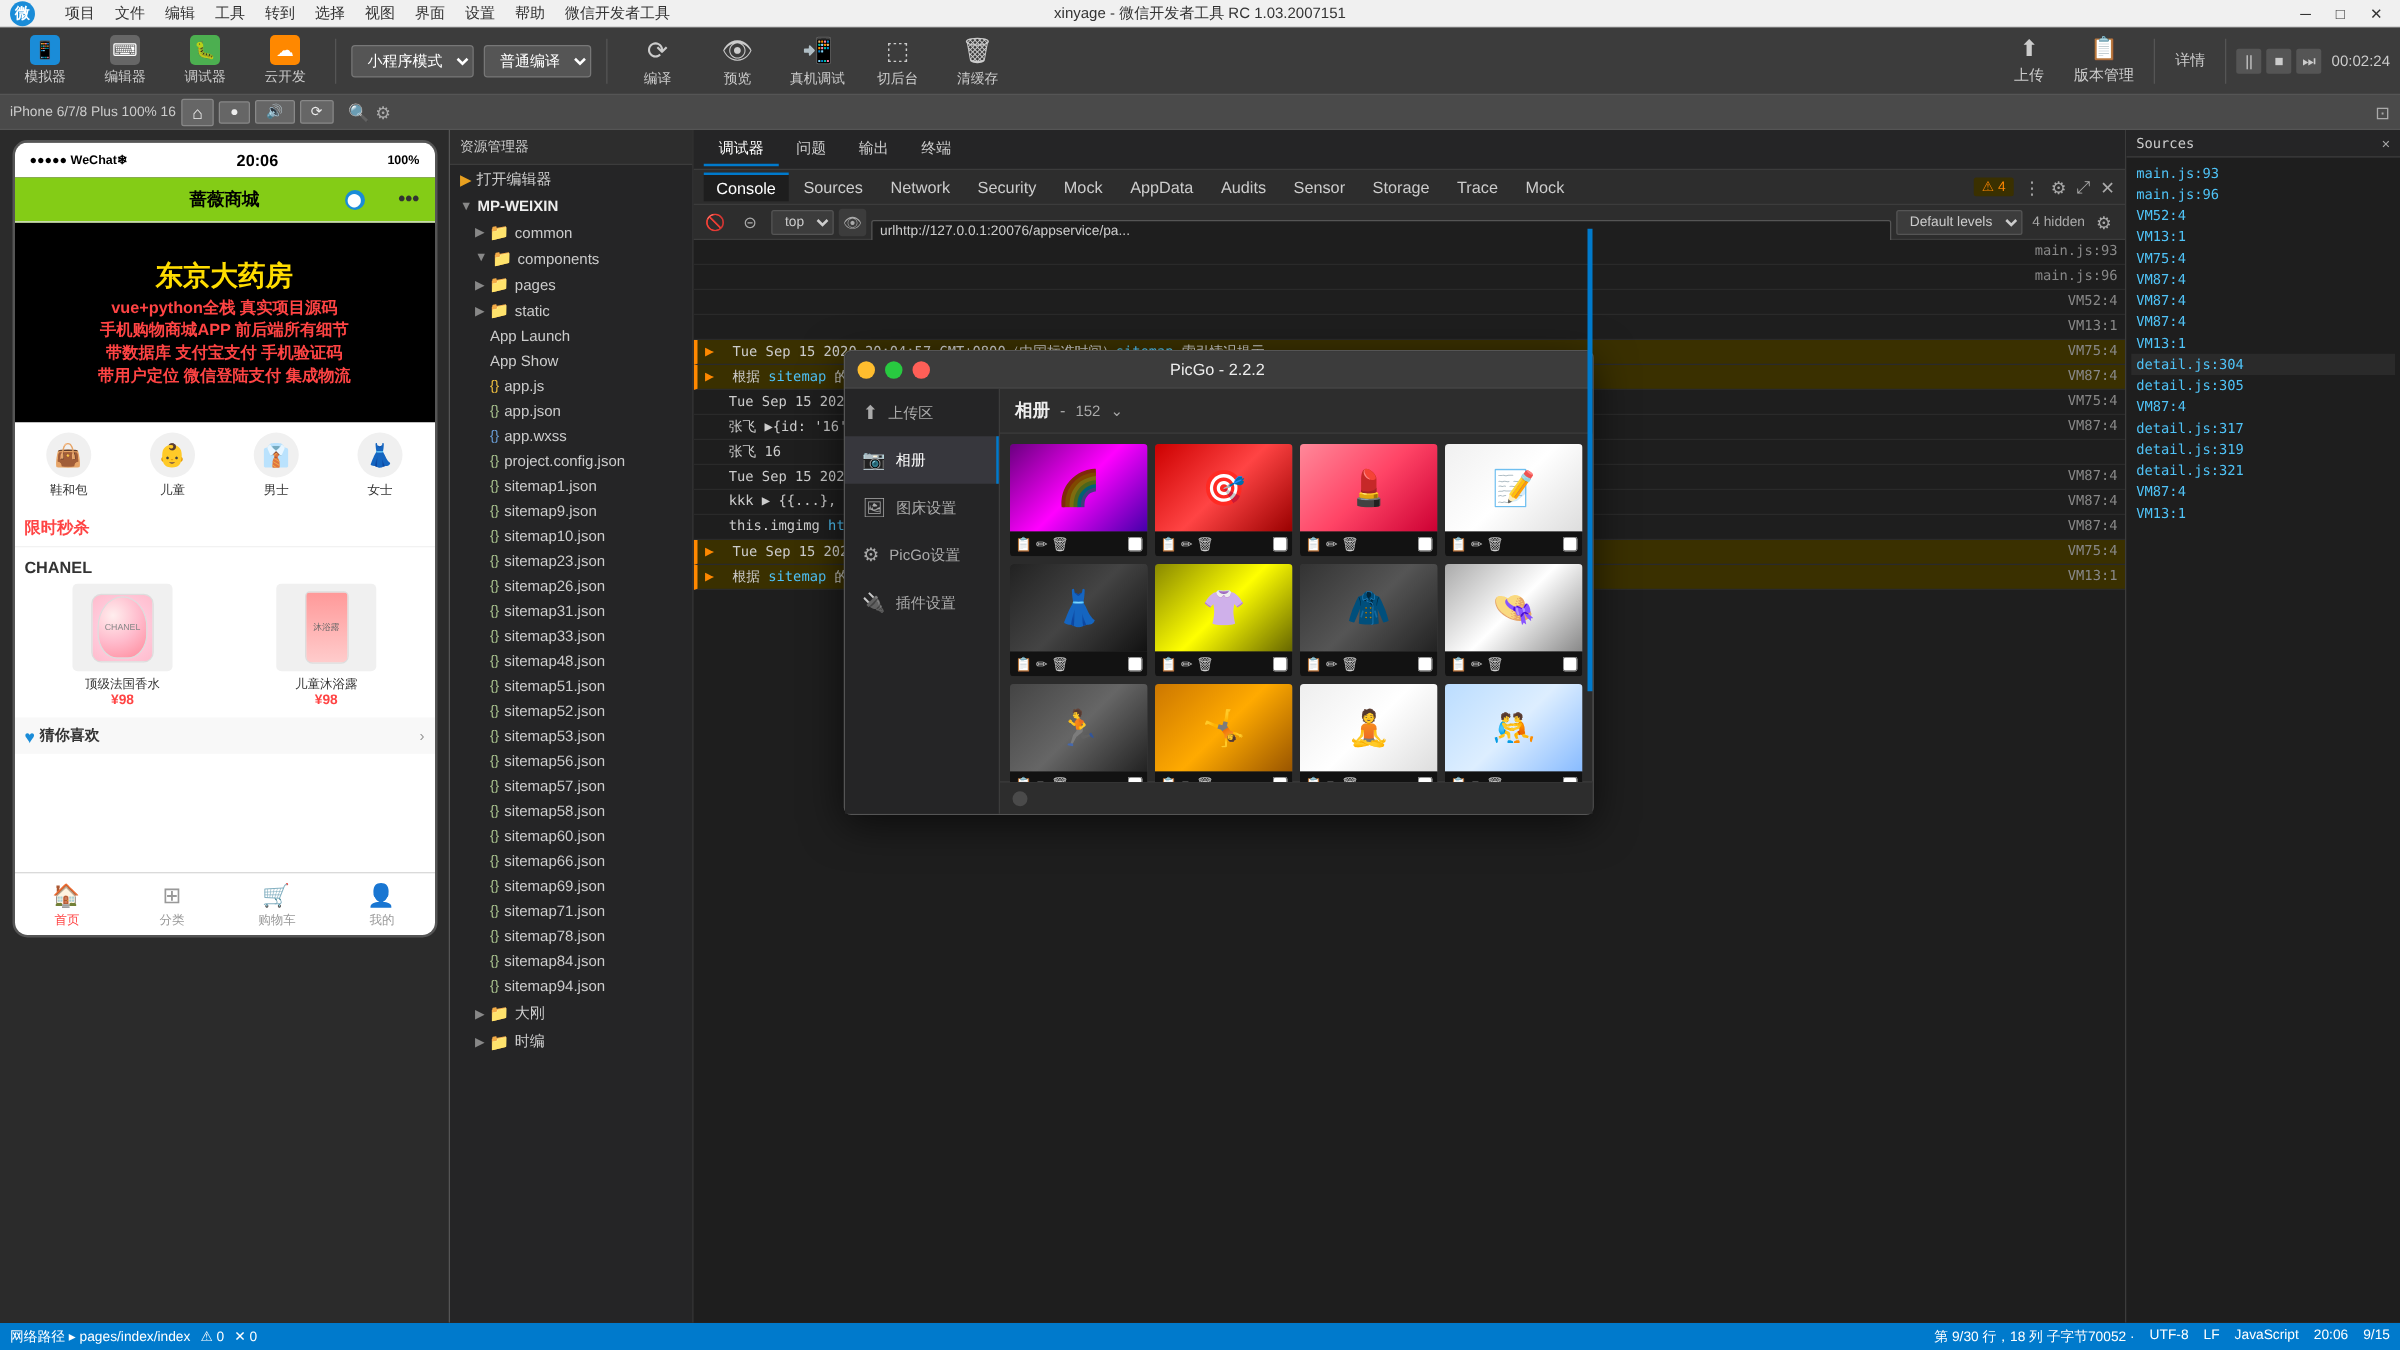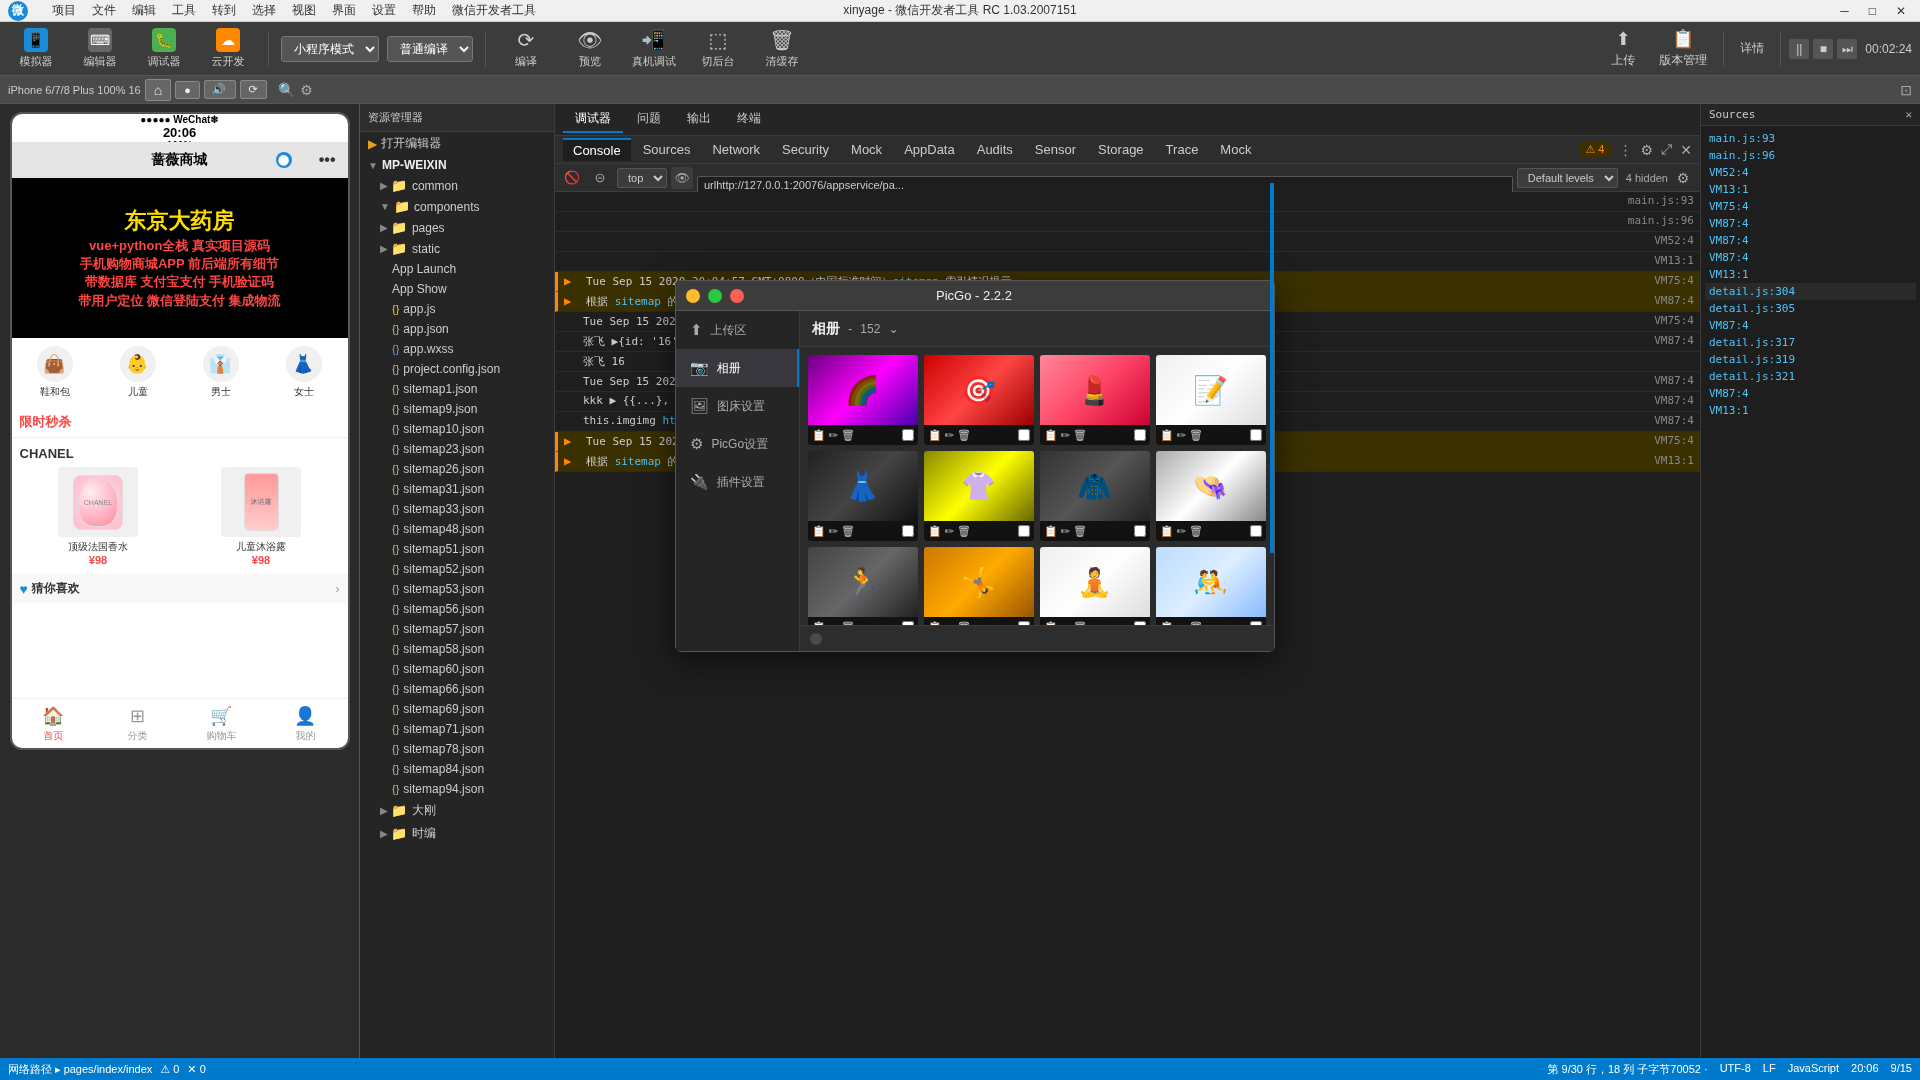--- a/index.html
+++ b/index.html
@@ -162,24 +162,23 @@
     }
     .phone-status-bar {
       background: #fff;
       height: 28px;
       display: flex;
       align-items: center;
       justify-content: space-between;
       padding: 0 12px;
       font-size: 11px;
       font-weight: bold;
-      flex-direction: column;
     }
     .phone-nav-bar {
-      background: #e5e5e5;
+      background: #84cc16;
       height: 36px;
       display: flex;
       align-items: center;
       justify-content: center;
       border-bottom: 1px solid #ddd;
       font-size: 14px;
       font-weight: bold;
       position: relative;
     }
     .phone-nav-dots { position: absolute; right: 12px; font-size: 16px; color: #333; }

